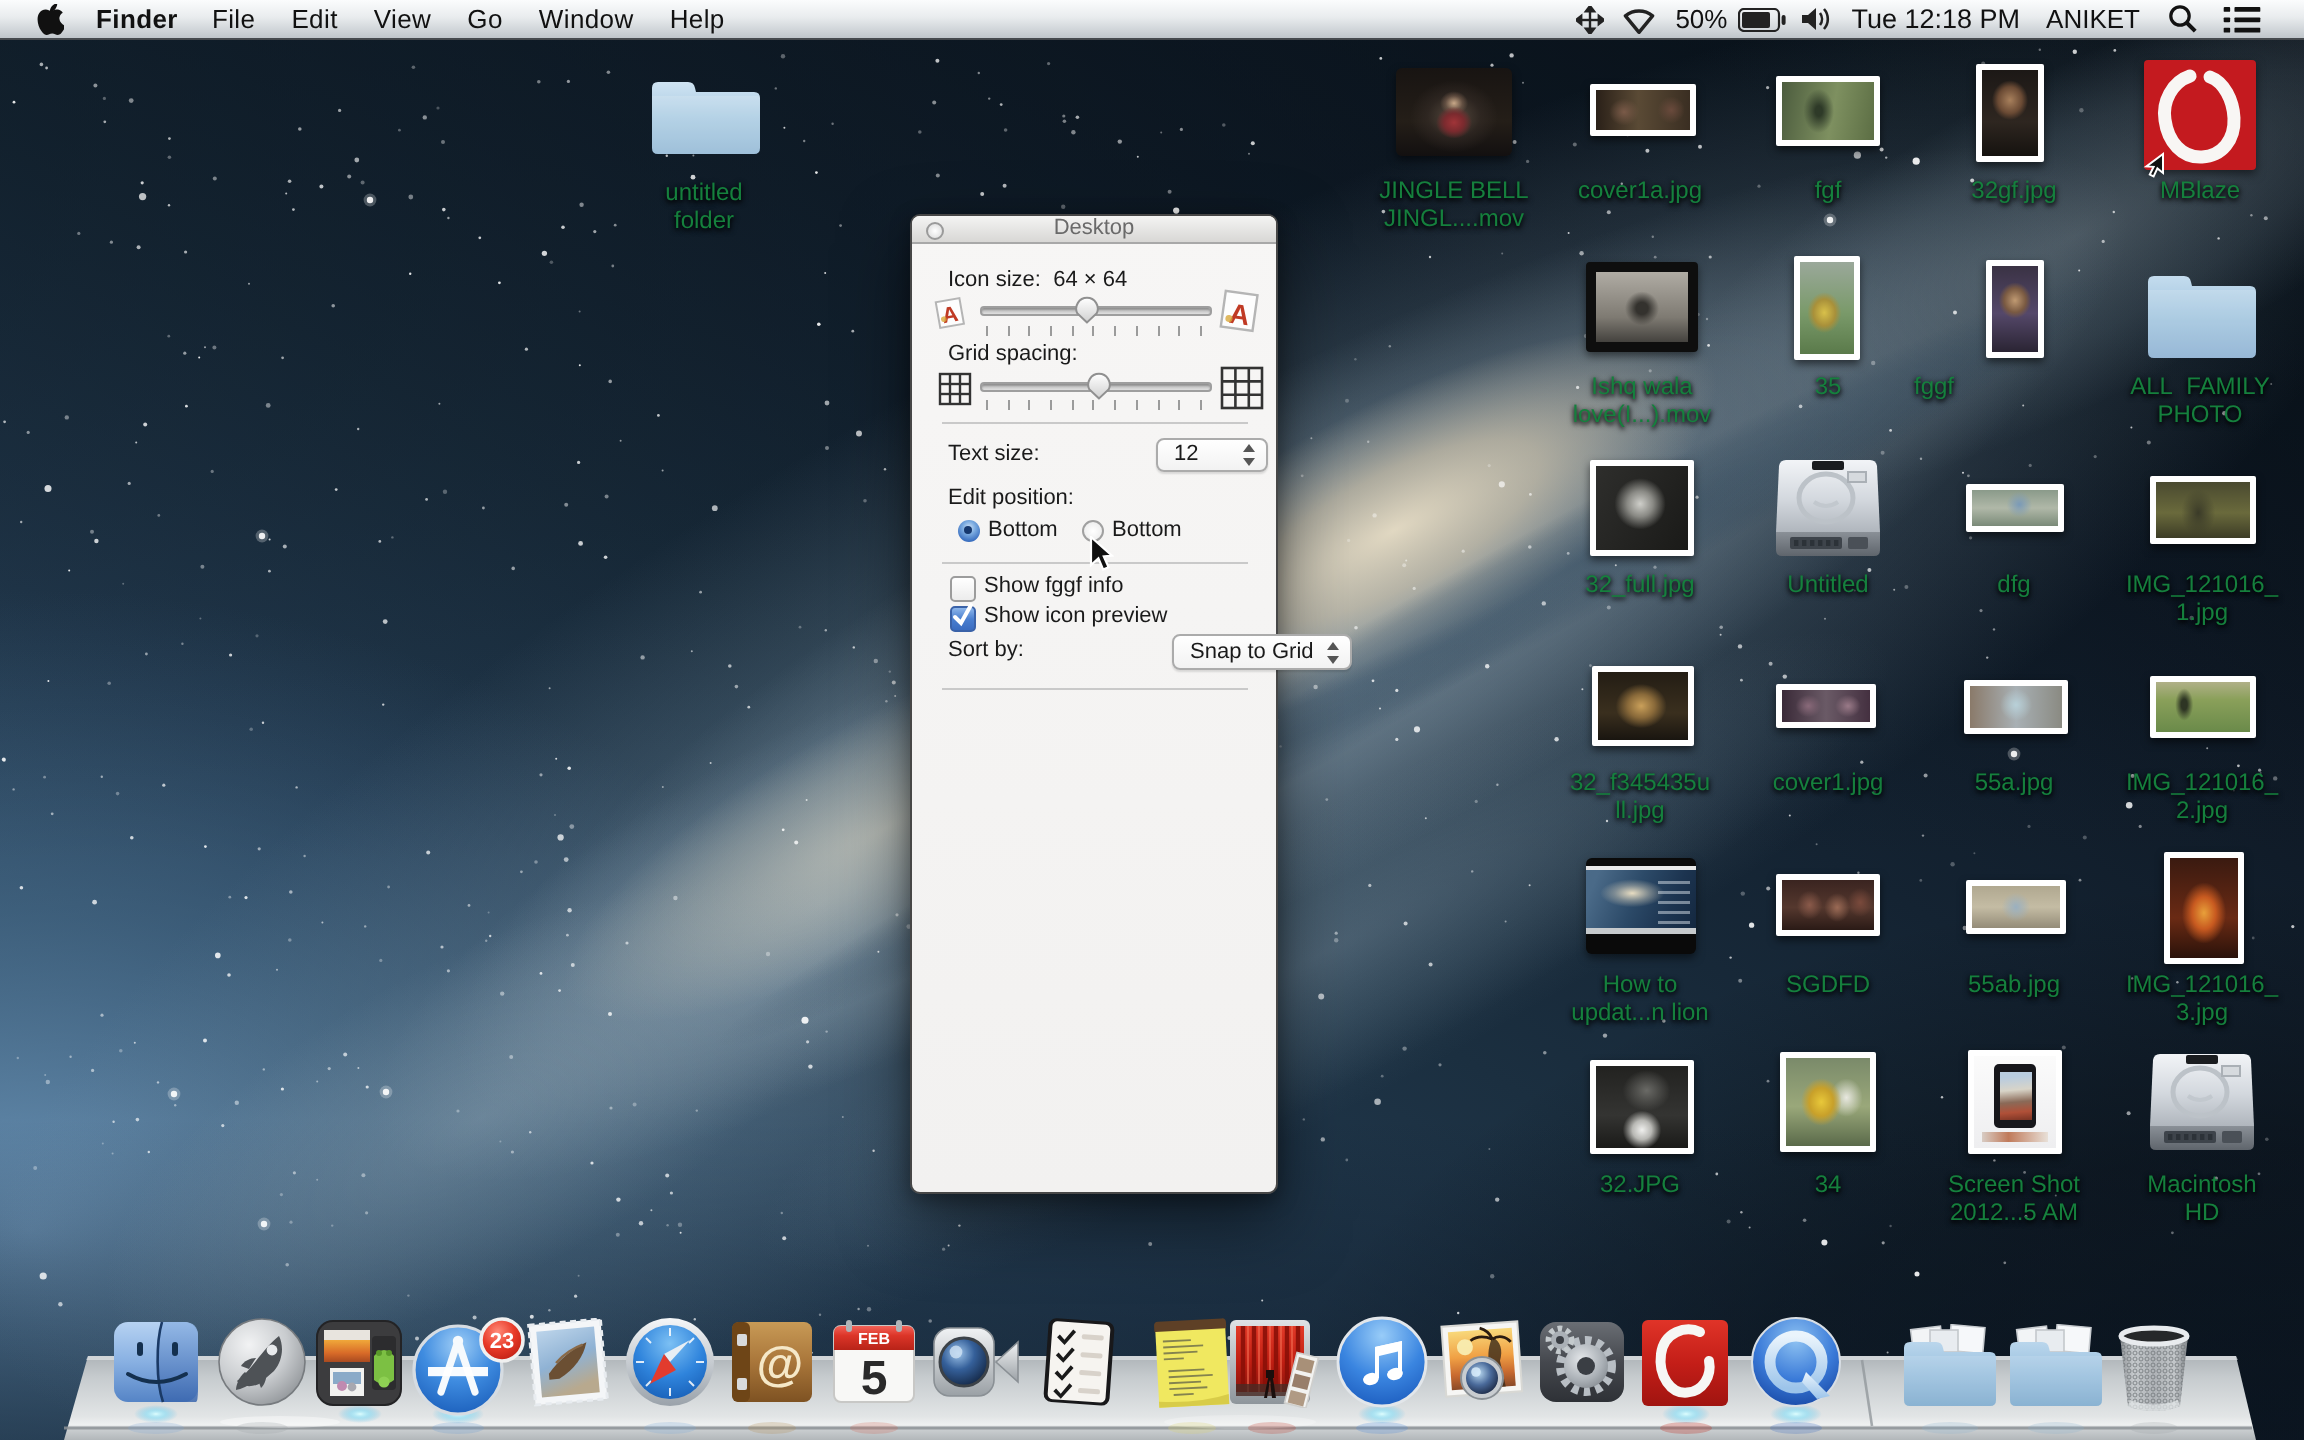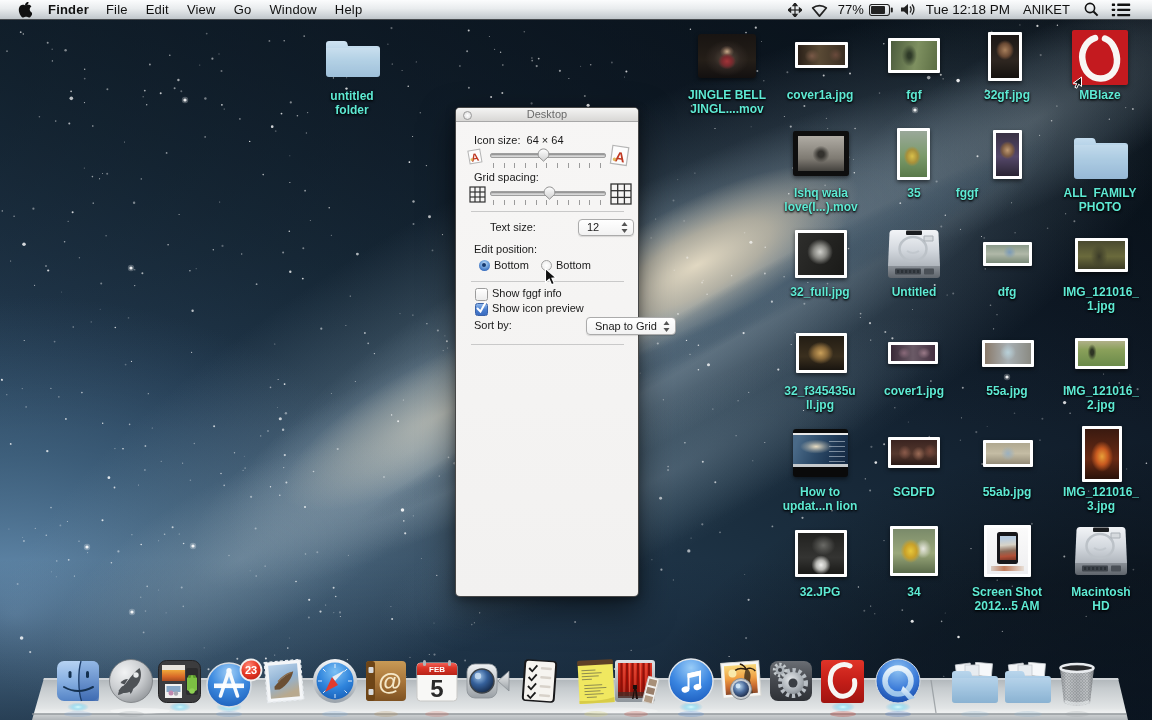--- a/index.html
+++ b/index.html
@@ -10,21 +10,21 @@
 
 #menubar{position:absolute;left:0;top:0;width:1152px;height:19px;
   background:linear-gradient(#fbfcfd,#e9ecee 45%,#cfd4d8 80%,#bfc5ca);
   border-bottom:1px solid rgba(10,15,20,.75);
   font-size:13px;color:#111;display:flex;align-items:center;z-index:30;}
 #menubar .l{display:flex;align-items:center;text-align:right;}
 #menubar .mi{margin:0 9px;letter-spacing:.2px;}
 #menubar .r{position:absolute;right:0;top:0;height:19px;display:flex;align-items:center;font-size:13px;}
 
 .di{position:absolute;z-index:5;}
-.lb{position:absolute;width:110px;text-align:center;font-size:12px;font-weight:bold;color:#5eead4;
+.lb{position:absolute;width:110px;text-align:center;font-size:12px;font-weight:normal;color:#15803d;
   text-shadow:0 1px 2px rgba(0,0,0,.9),0 1px 3px rgba(0,0,0,.8);line-height:13.5px;z-index:6;}
 .th{position:absolute;background:#151515;border:3px solid #fff;border-radius:1px;
   box-shadow:0 2px 4px rgba(0,0,0,.55);z-index:5;}
 .mv{position:absolute;background:#0b0b0b;border-radius:3px;box-shadow:0 2px 4px rgba(0,0,0,.5);z-index:5;}
 
 #win{position:absolute;left:455px;top:107px;width:182px;height:488px;
   background:linear-gradient(#f7f6f5,#f2f1f0);border-radius:5px;
   border:1px solid rgba(40,40,40,.85);
   box-shadow:0 14px 34px rgba(0,0,0,.5),0 3px 10px rgba(0,0,0,.35);z-index:40;
   font-size:11px;color:#1a1a1a;}
@@ -805,21 +805,21 @@
           <path d="M7 14l2-2.6H5z"></path>
           <path d="M0 7l2.6-2v4z"></path>
           <path d="M14 7l-2.6-2v4z"></path>
     <line x1="7" y1="2" x2="7" y2="12"></line>
           <line x1="2" y1="7" x2="12" y2="7"></line>
    </g>
   </svg>
   <svg width="19" height="14" viewBox="0 0 17 13" style="margin-right:9px">
    <path d="M8.5 12.2 L2.2 4.6 A10 10 0 0 1 14.8 4.6 Z" fill="none" stroke="#222" stroke-width="1.6" stroke-linejoin="round"></path>
   </svg>
-  <span style="margin-right:5px">77%</span>
+  <span style="margin-right:5px">50%</span>
   <svg width="24" height="12" viewBox="0 0 24 12" style="margin-right:8px">
    <rect x="0.5" y="0.5" width="20" height="11" rx="2.5" fill="none" stroke="#222" stroke-width="1.1"></rect>
    <rect x="2" y="2" width="14" height="8" rx="1" fill="#222"></rect>
    <rect x="21.8" y="3.5" width="2" height="5" rx="1" fill="#222"></rect>
   </svg>
   <svg width="15" height="13" viewBox="0 0 15 13" style="margin-right:10px">
    <path d="M0 4.5h3l4-3.5v11l-4-3.5H0z" fill="#222"></path>
    <path d="M9 3.5a5 5 0 0 1 0 6M11 1.5a7.5 7.5 0 0 1 0 10" stroke="#222" stroke-width="1.3" fill="none"></path>
   </svg>
   <span style="margin-right:13px;font-size:13.5px">Tue 12:18 PM</span>
@@ -1058,21 +1058,21 @@
       <i></i>
       <i></i>
       <i></i>
       <i></i>
       <i></i>
       <i></i>
       <i></i>
       <i></i>
     </div>
  <div class="sep" style="top:103px"></div>
- <div class="wtx" style="left:34px;top:113px">Text size:</div>
+ <div class="wtx" style="left:18px;top:113px">Text size:</div>
  <div class="pop" style="left:74px;top:111px;width:54px;height:15px">
   <span style="position:absolute;left:8px;top:1px">12</span>
   <svg width="7" height="11" viewBox="0 0 7 11" style="position:absolute;right:5px;top:2px">
    <path d="M3.5 0 L6.5 4 H0.5 Z" fill="#555"></path>
         <path d="M3.5 11 L6.5 7 H0.5 Z" fill="#555"></path>
   </svg>
  </div>
  <div class="wtx" style="left:18px;top:135px">Edit position:</div>
  <div class="radio" style="left:23px;top:152px;background:radial-gradient(circle at 50% 35%,#cfe2f8 0%,#7babe0 35%,#3a6fc0 75%,#2a5aa8)">
   <div style="position:absolute;left:3.4px;top:3.4px;width:4px;height:4px;border-radius:50%;background:#16386e"></div>

